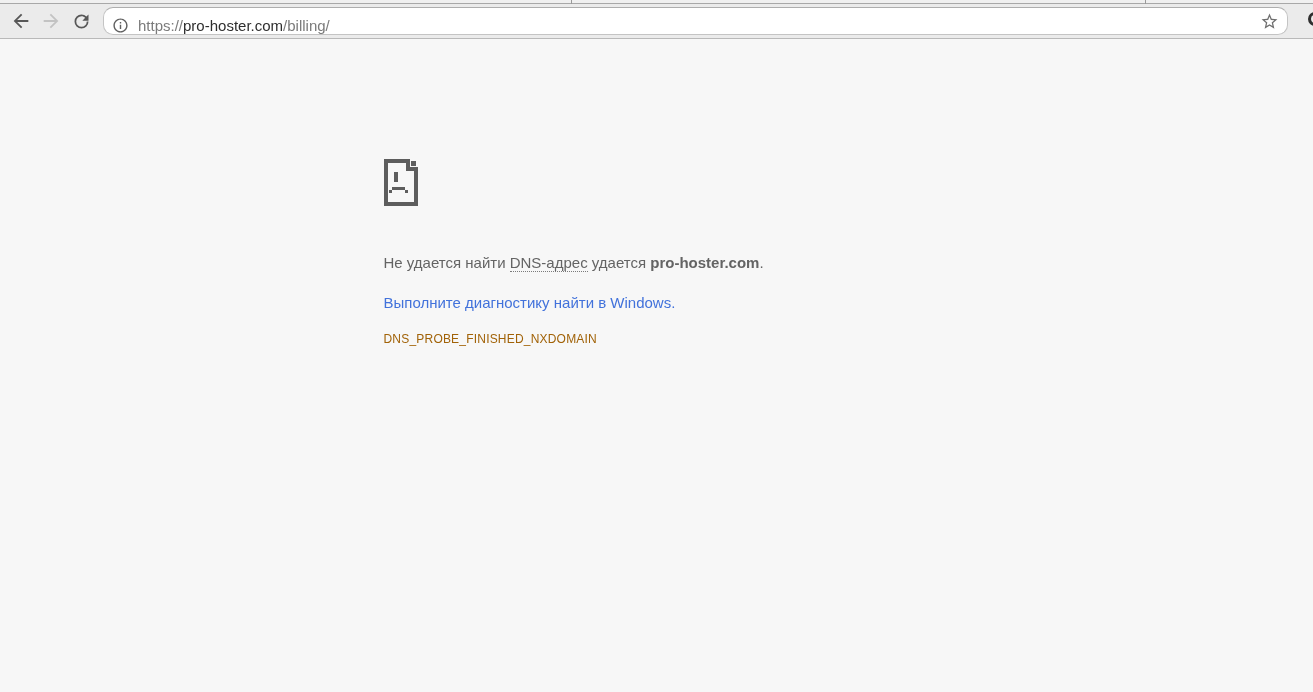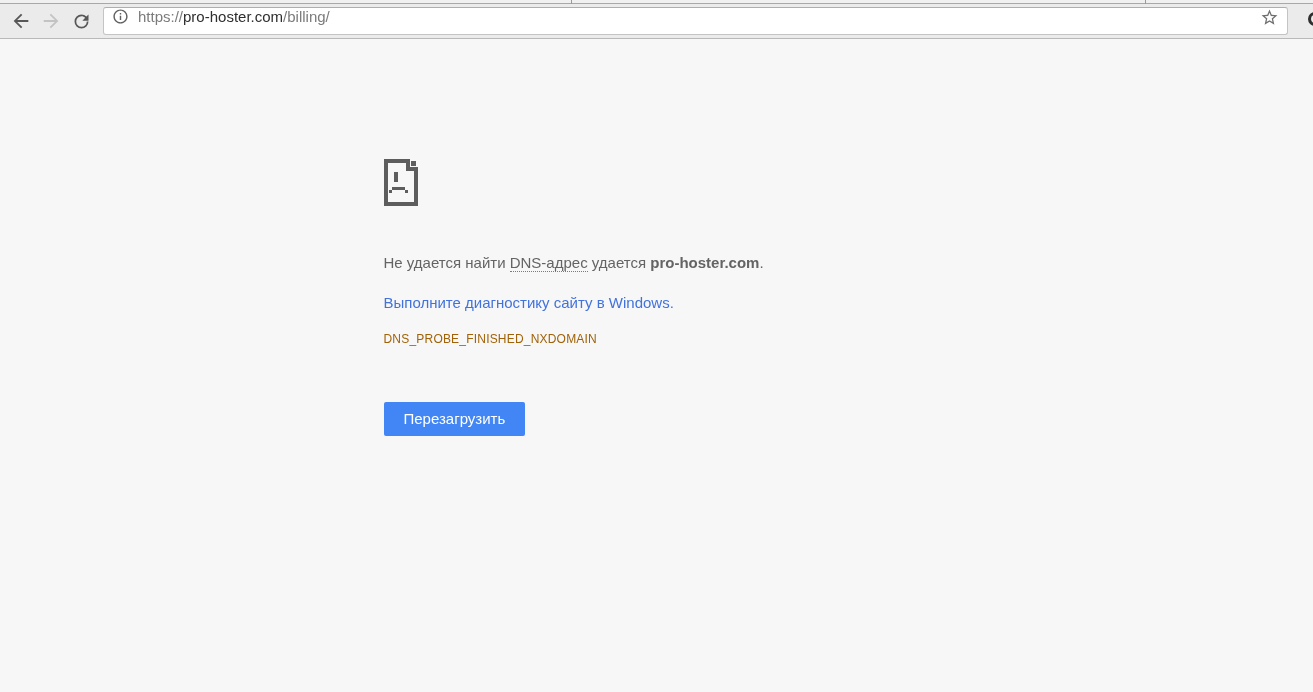--- a/index.html
+++ b/index.html
@@ -31,22 +31,22 @@
     width: 26px; height: 26px; border: none; background: transparent;
     padding: 0; margin: 0 2px; display: flex; align-items: center; justify-content: center;
     cursor: pointer;
   }
   .nav-btn svg { display: block; }
 
   .omnibox {
     flex: 1; height: 28px; margin: 0 25px 0 7px;
     background: #ffffff;
     border: 1px solid #c4c4c4; border-top-color: #aeaeae;
-    border-radius: 3px;
-    display: flex; align-items: flex-start;
+    border-radius: 10px;
+    display: flex; align-items: flex-end;
     padding: 0 8px;
   }
   .page-info { display: flex; align-items: center; cursor: pointer; }
   .url-text {
     margin-left: 9px; font-size: 15px; color: #7b7b7b;
     white-space: nowrap; flex: 1; cursor: text;
   }
   .url-text .host { color: #2e2e2e; }
   .star-btn {
     margin-left: auto; border: none; background: transparent; padding: 0;
@@ -161,19 +161,18 @@
         <rect x="8" y="28" width="13" height="3"></rect>
         <rect x="5" y="31" width="3" height="3"></rect>
         <rect x="21" y="31" width="3" height="3"></rect>
       </g>
     </svg>
   </div>
 
 
   <p class="err-message"><span>Не удается найти </span><span class="dns-term">DNS-адрес</span><span> удается </span><span class="host-bold">pro-hoster.com</span><span>.</span></p>
 
-  <p class="err-link-line"><a class="err-link" href="#">Выполните диагностику сайту в Windows.</a></p>
+  <p class="err-link-line"><a class="err-link" href="#">Выполните диагностику найти в Windows.</a></p>
 
   <p class="err-code">DNS_PROBE_FINISHED_NXDOMAIN</p>
 
-  <button class="reload-btn">Перезагрузить</button>
 
 </div>
 
 </body></html>

